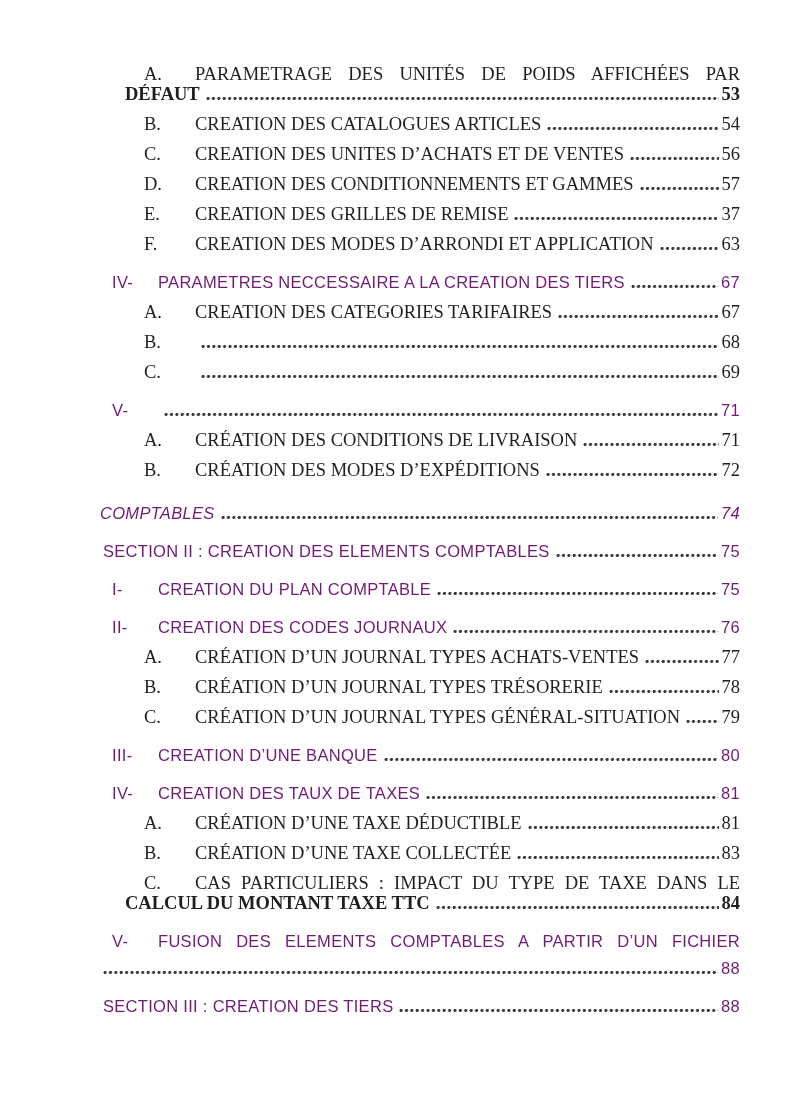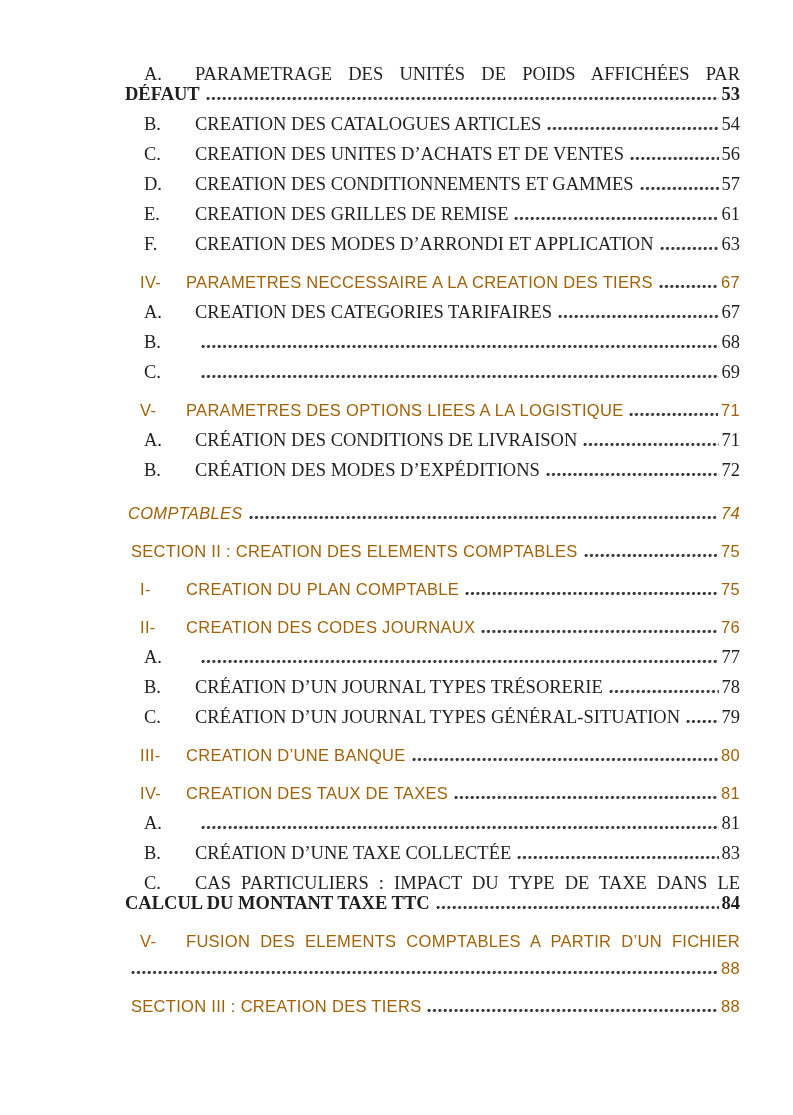--- a/index.html
+++ b/index.html
@@ -41,22 +41,21 @@
     color: #1f1f1f;
   }
   .lvl-sub { margin-top: 10px; padding-left: 98px; }
   .lvl-sub .lbl { left: 47px; }
   .lvl-cont-sub { margin-top: 0; padding-left: 28px; font-weight: bold; }
   
   .lvl-main, .lvl-section, .lvl-cont-main, .lvl-dots {
     font-family: "Liberation Sans", sans-serif;
     font-size: 16.5px;
     letter-spacing: 0.3px;
-    color: #a16207;
-    margin-left: 28px;
+    color: #701a75;
   }
   .lvl-main { margin-top: 18px; padding-left: 61px; }
   .lvl-main .lbl { left: 15px; }
   .lvl-section { margin-top: 18px; padding-left: 6px; text-align: right; }
   .lvl-cont-main { margin-top: 5px; padding-left: 3px; font-style: italic; }
   .lvl-dots { margin-top: 7px; padding-left: 0; }
   
   .just .txt {
     flex: 1 1 auto;
     white-space: normal;
@@ -107,21 +106,21 @@
       <div class="row lvl-sub">
         <span class="lbl">D.</span>
         <span class="txt">CREATION DES CONDITIONNEMENTS ET GAMMES</span>
         <span class="dots"></span>
         <span class="pg">57</span>
       </div>
       <div class="row lvl-sub">
         <span class="lbl">E.</span>
         <span class="txt">CREATION DES GRILLES DE REMISE</span>
         <span class="dots"></span>
-        <span class="pg">61</span>
+        <span class="pg">37</span>
       </div>
       <div class="row lvl-sub">
         <span class="lbl">F.</span>
         <span class="txt">CREATION DES MODES D’ARRONDI ET APPLICATION</span>
         <span class="dots"></span>
         <span class="pg">63</span>
       </div>
       <div class="row lvl-main">
         <span class="lbl">IV-</span>
         <span class="txt">PARAMETRES NECCESSAIRE A LA CREATION DES TIERS</span>
@@ -139,21 +138,20 @@
         <span class="dots"></span>
         <span class="pg">68</span>
       </div>
       <div class="row lvl-sub">
         <span class="lbl">C.</span>
         <span class="dots"></span>
         <span class="pg">69</span>
       </div>
       <div class="row lvl-main">
         <span class="lbl">V-</span>
-        <span class="txt">PARAMETRES DES OPTIONS LIEES A LA LOGISTIQUE</span>
         <span class="dots"></span>
         <span class="pg">71</span>
       </div>
       <div class="row lvl-sub">
         <span class="lbl">A.</span>
         <span class="txt">CRÉATION DES CONDITIONS DE LIVRAISON</span>
         <span class="dots"></span>
         <span class="pg">71</span>
       </div>
       <div class="row lvl-sub">
@@ -182,20 +180,21 @@
         <span class="pg">75</span>
       </div>
       <div class="row lvl-main">
         <span class="lbl">II-</span>
         <span class="txt">CREATION DES CODES JOURNAUX</span>
         <span class="dots"></span>
         <span class="pg">76</span>
       </div>
       <div class="row lvl-sub">
         <span class="lbl">A.</span>
+        <span class="txt">CRÉATION D’UN JOURNAL TYPES ACHATS-VENTES</span>
         <span class="dots"></span>
         <span class="pg">77</span>
       </div>
       <div class="row lvl-sub">
         <span class="lbl">B.</span>
         <span class="txt">CRÉATION D’UN JOURNAL TYPES TRÉSORERIE</span>
         <span class="dots"></span>
         <span class="pg">78</span>
       </div>
       <div class="row lvl-sub">
@@ -211,20 +210,21 @@
         <span class="pg">80</span>
       </div>
       <div class="row lvl-main">
         <span class="lbl">IV-</span>
         <span class="txt">CREATION DES TAUX DE TAXES</span>
         <span class="dots"></span>
         <span class="pg">81</span>
       </div>
       <div class="row lvl-sub">
         <span class="lbl">A.</span>
+        <span class="txt">CRÉATION D’UNE TAXE DÉDUCTIBLE</span>
         <span class="dots"></span>
         <span class="pg">81</span>
       </div>
       <div class="row lvl-sub">
         <span class="lbl">B.</span>
         <span class="txt">CRÉATION D’UNE TAXE COLLECTÉE</span>
         <span class="dots"></span>
         <span class="pg">83</span>
       </div>
       <div class="row lvl-sub just">

